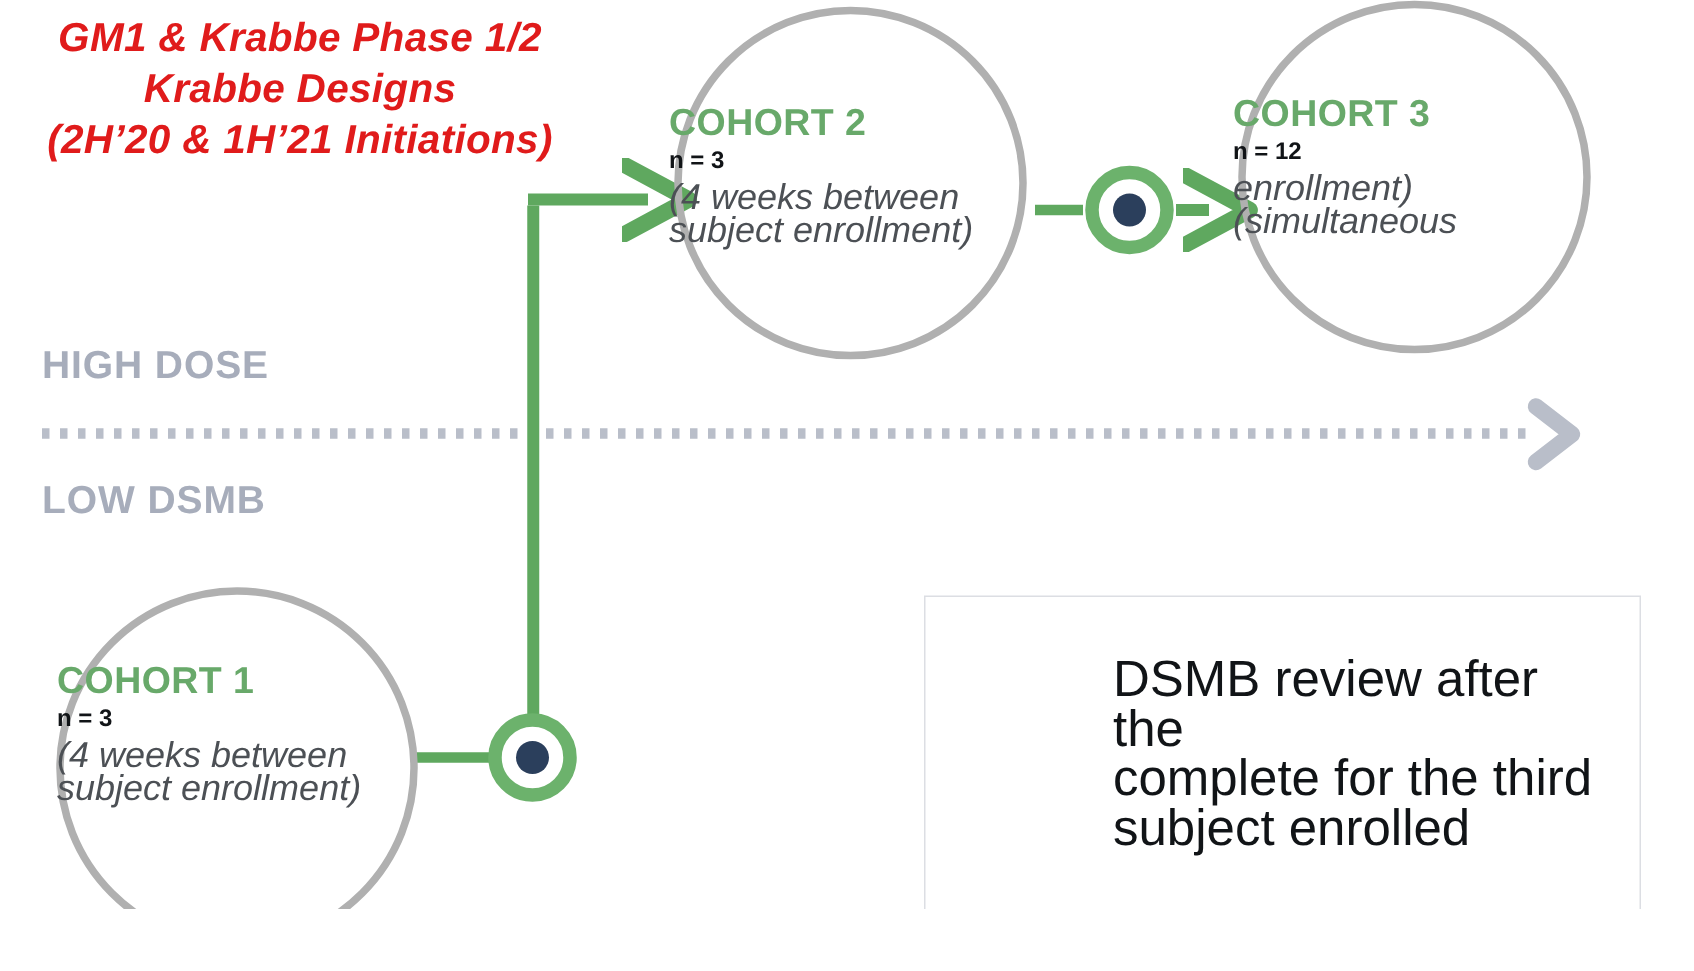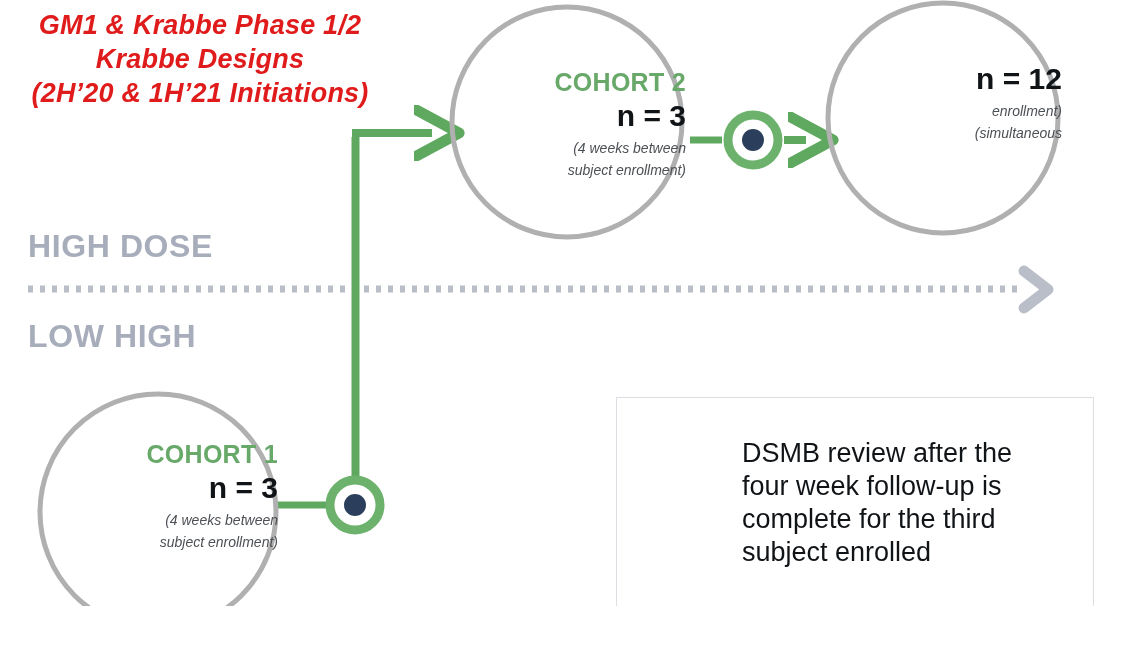--- a/index.html
+++ b/index.html
@@ -39,52 +39,52 @@
     line-height: 34px;
     letter-spacing: 0.2px;
   }
   .title-line { display: block; white-space: nowrap; }
 
   
   .dose-label {
     position: absolute;
     color: #a7adbb;
     font-weight: bold;
-    font-size: 32px;
+    font-size: 26px;
     letter-spacing: 0.6px;
     white-space: nowrap;
   }
   .dose-high { left: 28px; top: 228px; }
   .dose-low  { left: 28px; top: 318px; }
 
   
   .cohort-text {
     position: absolute;
-    text-align: right;
+    text-align: left;
     pointer-events: none;
   }
   .cohort-name {
     color: #68a96a;
     font-weight: bold;
     font-size: 25px;
     letter-spacing: 0.3px;
     white-space: nowrap;
     margin-bottom: 2px;
   }
   .cohort-n {
     color: #111417;
     font-weight: bold;
-    font-size: 30px;
+    font-size: 16px;
     white-space: nowrap;
     margin-bottom: 4px;
   }
   .cohort-note {
     color: #4c5055;
     font-style: italic;
-    font-size: 14px;
+    font-size: 24px;
     line-height: 22px;
   }
 
   #cohort1-text { left: 38px;  top: 440px; width: 240px; }
   #cohort2-text { left: 446px; top: 68px;  width: 240px; }
   #cohort3-text { left: 822px; top: 62px;  width: 240px; }
 
   
   #legend-box {
     position: absolute;
@@ -95,21 +95,21 @@
     border: 1px solid #dcdee3;
     background: #ffffff;
     box-sizing: border-box;
   }
   #legend-text {
     position: absolute;
     left: 742px;
     top: 437px;
     width: 330px;
     color: #111417;
-    font-size: 27px;
+    font-size: 34px;
     line-height: 33px;
   }
 </style>
 </head>
 <body>
 
 <div id="canvas">
 
   <svg id="vector-layer" viewBox="0 0 1129 647">
 
@@ -157,49 +157,49 @@
     </g>
   </svg>
 
   <div class="title-block">
     <span class="title-line">GM1 &amp; Krabbe Phase 1/2</span>
     <span class="title-line">Krabbe Designs</span>
     <span class="title-line">(2H’20 &amp; 1H’21 Initiations)</span>
   </div>
 
   <div class="dose-label dose-high">HIGH DOSE</div>
-  <div class="dose-label dose-low">LOW HIGH</div>
+  <div class="dose-label dose-low">LOW DSMB</div>
 
   <div id="cohort1-text" class="cohort-text">
     <div class="cohort-name">COHORT 1</div>
     <div class="cohort-n">n = 3</div>
     <div class="cohort-note">
       <div>(4 weeks between</div>
       <div>subject enrollment)</div>
     </div>
   </div>
 
   <div id="cohort2-text" class="cohort-text">
     <div class="cohort-name">COHORT 2</div>
     <div class="cohort-n">n = 3</div>
     <div class="cohort-note">
       <div>(4 weeks between</div>
       <div>subject enrollment)</div>
     </div>
   </div>
 
   <div id="cohort3-text" class="cohort-text">
+    <div class="cohort-name">COHORT 3</div>
     <div class="cohort-n">n = 12</div>
     <div class="cohort-note">
       <div>enrollment)</div>
       <div>(simultaneous</div>
     </div>
   </div>
 
   <div id="legend-box"></div>
   <div id="legend-text">
     <div>DSMB review after the</div>
-    <div>four week follow-up is</div>
     <div>complete for the third</div>
     <div>subject enrolled</div>
   </div>
 
 </div>
 
 </body></html>

